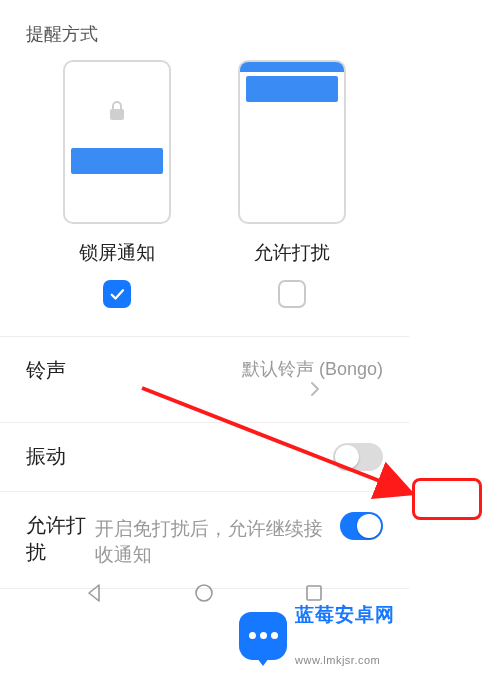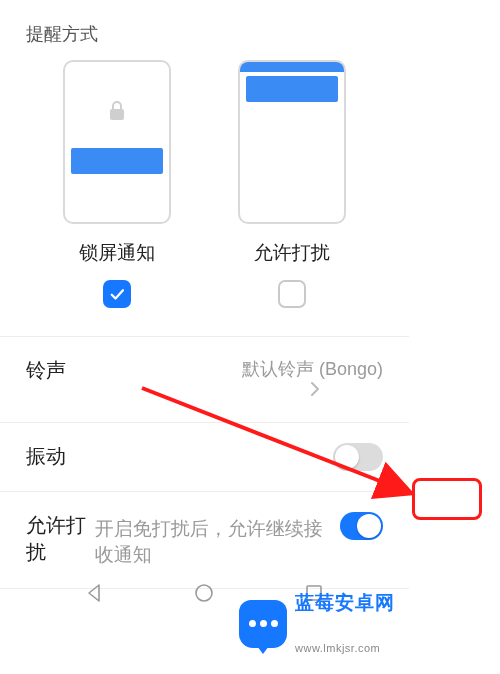--- a/index.html
+++ b/index.html
@@ -29,21 +29,21 @@
   .toggle { width: 50px; height: 28px; border-radius: 14px; position: relative; }
   .toggle .knob { position: absolute; top: 2px; width: 24px; height: 24px; background: #fff; border-radius: 50%; box-shadow: 0 1px 2px rgba(0,0,0,0.25); }
   .toggle.off { background: #dcdcdc; }
   .toggle.off .knob { left: 2px; }
   .toggle.on { background: #1677ff; }
   .toggle.on .knob { right: 2px; }
   .highlight-box { position: absolute; border: 3px solid #ff1a1a; border-radius: 8px; left: 412px; top: 478px; width: 70px; height: 42px; pointer-events: none; }
   .anno-arrow { position: absolute; left: 138px; top: 384px; pointer-events: none; }
   .navbar { position: absolute; left: 0; right: 0; bottom: 52px; height: 54px; display: flex; align-items: center; justify-content: space-around; padding: 0 40px; }
   .nav-icon { color: #9a9a9a; }
-  .watermark { position: absolute; right: 14px; bottom: 20px; display: flex; align-items: center; }
+  .watermark { position: absolute; right: 14px; bottom: 8px; display: flex; align-items: center; }
   .wm-badge { width: 48px; height: 48px; background: #1677ff; border-radius: 12px 12px 14px 14px; position: relative; margin-right: 8px; display:flex; align-items:center; justify-content:center;}
   .wm-badge::before { content:""; position:absolute; bottom:-6px; left:18px; width:0;height:0;border-left:6px solid transparent;border-right:6px solid transparent;border-top:8px solid #1677ff;}
   .wm-dots { display:flex; gap:4px;}
   .wm-dots span{width:7px;height:7px;border-radius:50%;background:#fff;}
   .wm-text { display:flex; flex-direction:column; line-height:1.1;}
   .wm-line1 { font-size:19px; font-weight:600; color:#1677ff; letter-spacing:1px;}
   .wm-line2 { font-size:11px; color:#888; letter-spacing:0.5px;margin-top:28px;}
 </style>
 </head>
 <body>

